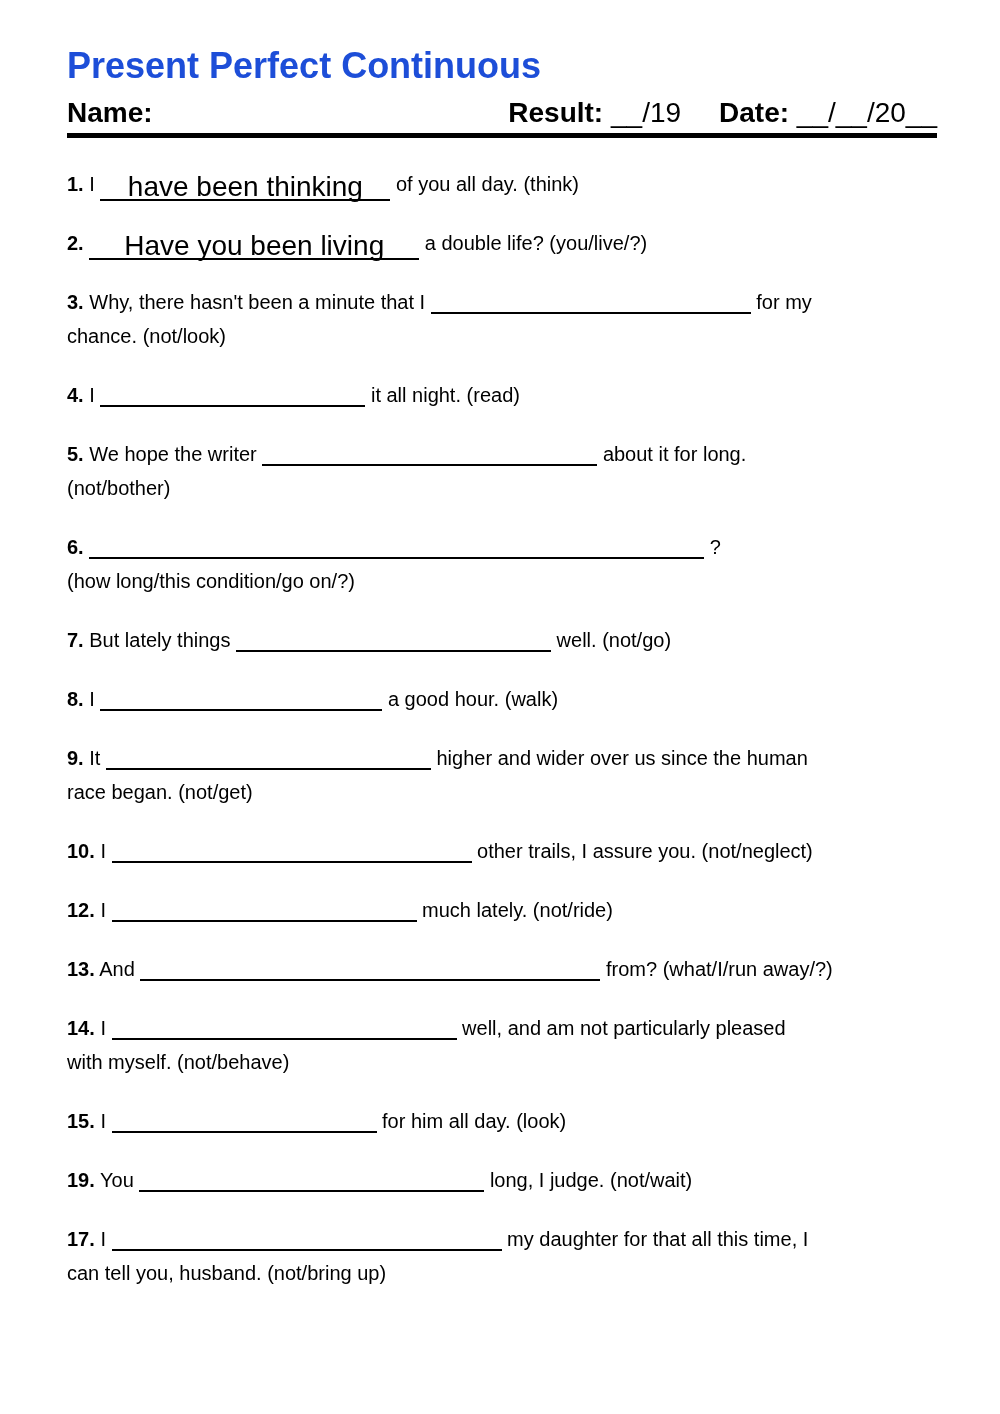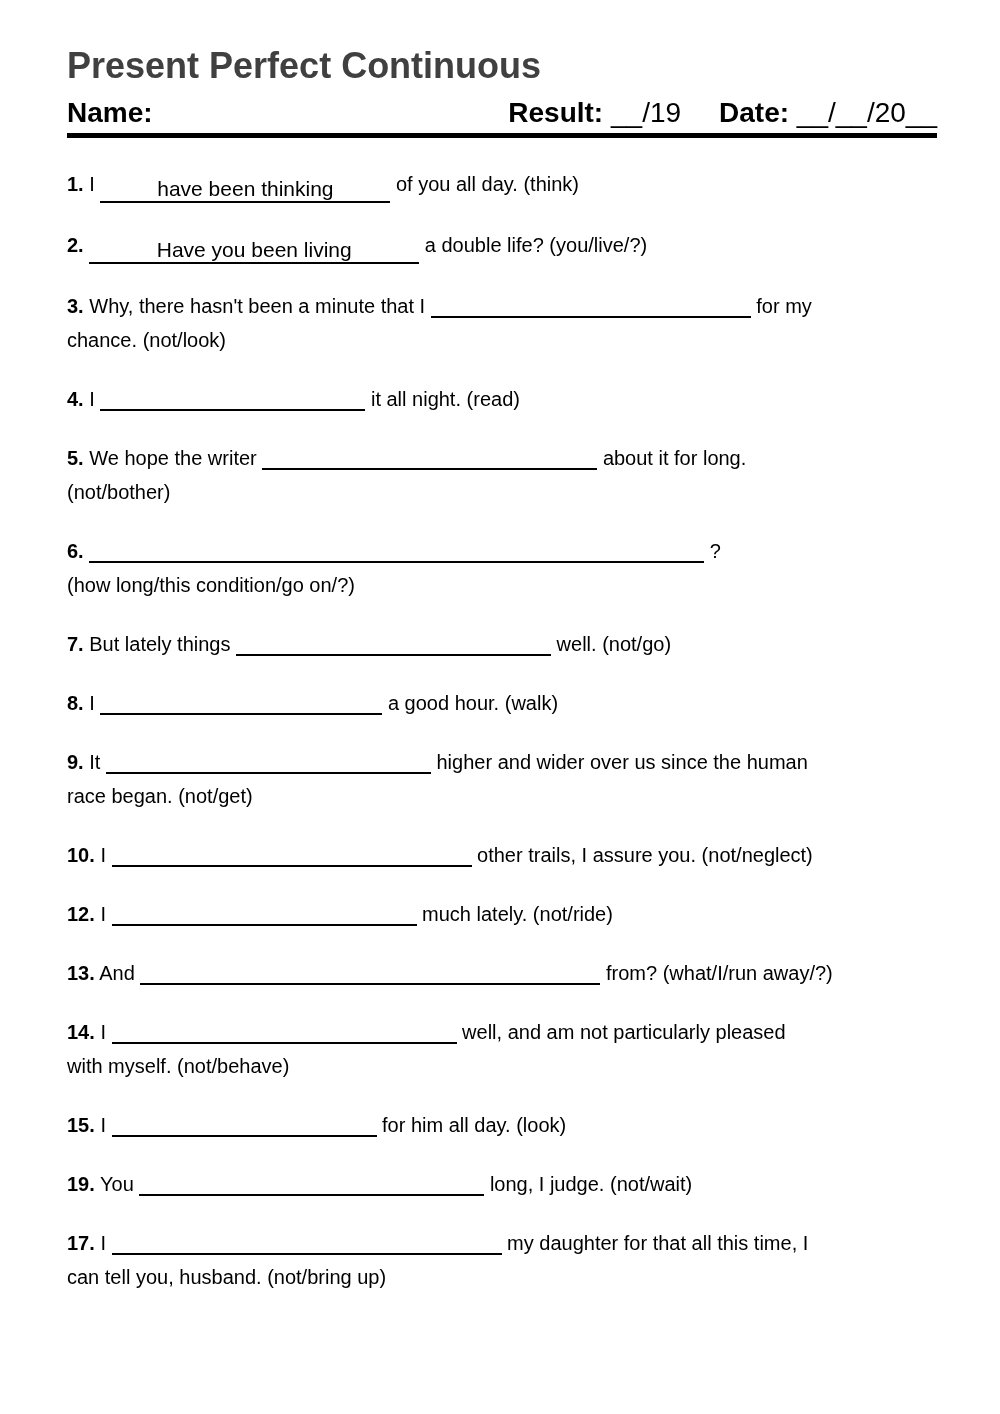--- a/index.html
+++ b/index.html
@@ -4,21 +4,21 @@
 <style>
   html,body{margin:0;padding:0;background:#fff;}
   .page{
     width:1000px;height:1414px;box-sizing:border-box;
     padding:44px 63px 0 67px;
     background:#fff;color:#000;
     font-family:"Liberation Sans", sans-serif;
     overflow:hidden;
   }
   .title{
-    font-size:36px;font-weight:bold;margin:0;line-height:44px;color:#404040;
+    font-size:36px;font-weight:bold;margin:0;line-height:44px;color:#1d4ed8;
   }
   .name-row{
     display:flex;justify-content:space-between;align-items:flex-end;
     font-size:28px;margin-top:9px;
   }
   .bold{font-weight:bold;}
   .meta{display:flex;gap:38px;}
   .meta-pair{white-space:nowrap;}
   .meta-pair .val{font-weight:normal;}
   .rule{border-bottom:5px solid #000;margin-top:4px;}
@@ -26,21 +26,21 @@
   .item{margin:0 0 25px 0;}
   .num{font-weight:bold;}
   .hint{font-weight:normal;}
   .blank{
     display:inline-block;
     border-bottom:2px solid #000;
     vertical-align:-5px;
     text-align:center;
   }
   .answer{
-    display:block;line-height:25px;font-size:21px;white-space:nowrap;
+    display:block;line-height:25px;font-size:28px;white-space:nowrap;
   }
 </style>
 </head>
 <body>
 
 <div class="page">
   <h1 class="title">Present Perfect Continuous</h1>
 
   <div class="name-row">
     <span class="bold">Name:</span>

